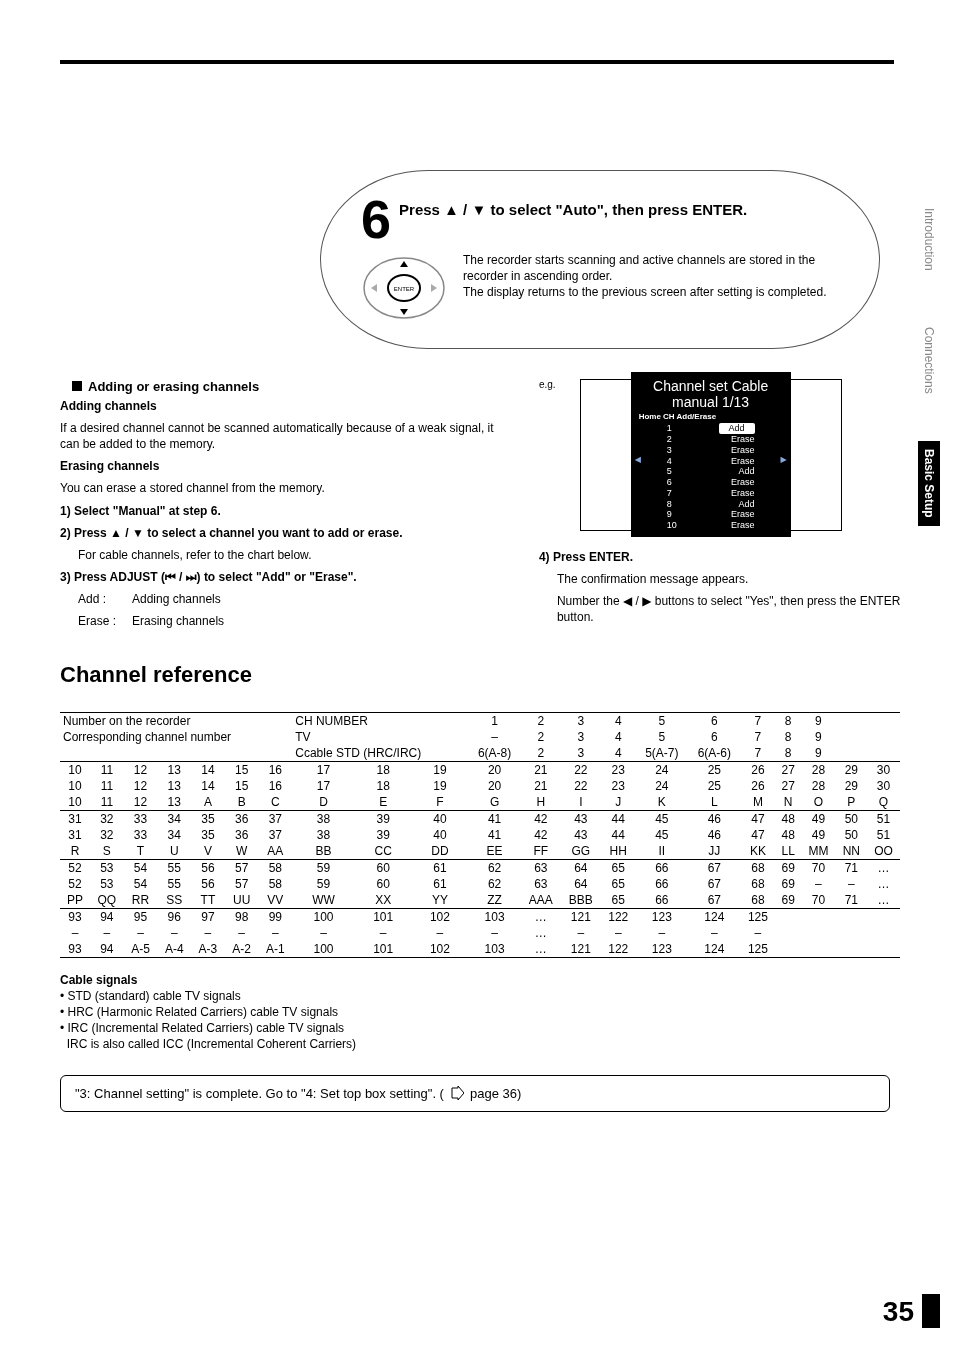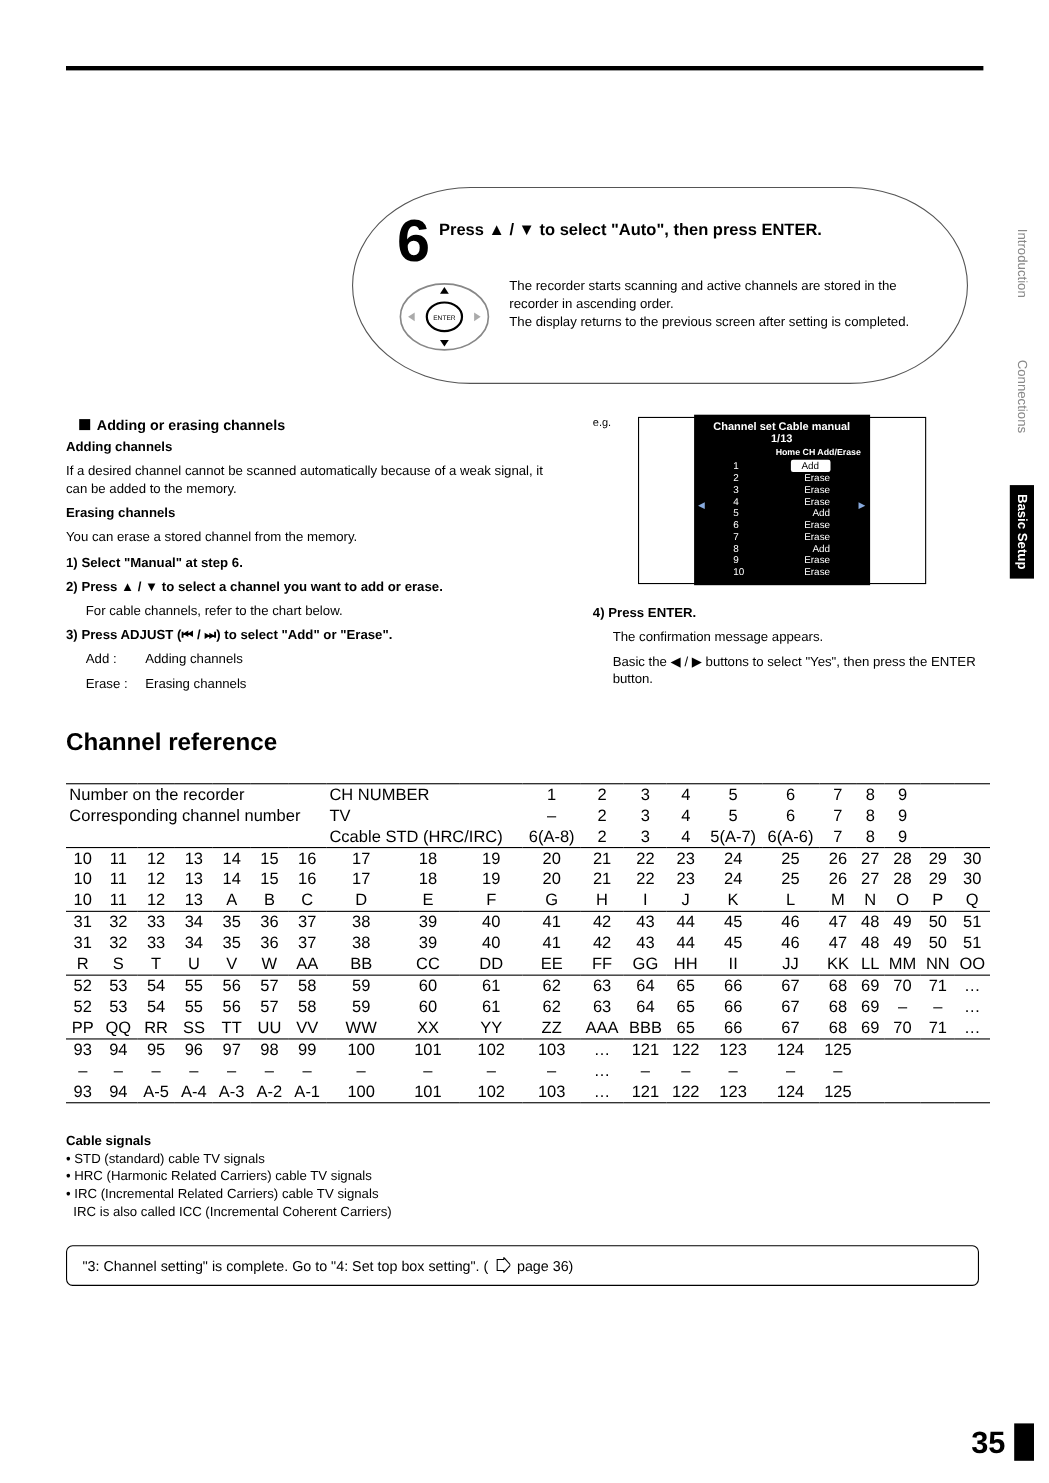--- a/index.html
+++ b/index.html
@@ -140,26 +140,26 @@
     background: #000;
     color: #fff;
     font-size: 9px;
     padding: 6px 8px;
     box-sizing: border-box;
     position: relative;
     font-family: Arial, sans-serif;
   }
   .osd-title {
     text-align: center;
-    font-weight: bold;
-    font-size: 10px;
+    font-weight: normal;
+    font-size: 14px;
     margin-bottom: 2px;
   }
   .osd-header {
-    text-align: right;
+    text-align: left;
     font-size: 8px;
     font-weight: bold;
     margin-bottom: 2px;
   }
   .osd-row {
     display: flex;
     justify-content: space-between;
     padding: 0 28px;
     line-height: 1.2;
   }
@@ -177,39 +177,39 @@
   }
   .osd-arrow-l { left: 4px; }
   .osd-arrow-r { right: 4px; }
   .section-title {
     font-size: 22px;
     font-weight: bold;
     margin-top: 26px;
     margin-bottom: 10px;
   }
   .ref-table {
-    font-size: 15px;
+    font-size: 12px;
     border-collapse: collapse;
     width: 840px;
     margin-top: 24px;
   }
   .ref-table td, .ref-table th {
     text-align: center;
     padding: 1px 3px;
     font-weight: normal;
   }
   .ref-table .group-sep {
     border-top: 1px solid #000;
   }
   .ref-head-l {
     text-align: left !important;
     padding-left: 4px;
   }
   .signals {
-    margin-top: 24px;
+    margin-top: 12px;
     font-size: 12px;
     line-height: 1.35;
   }
   .callout-box {
     margin-top: 22px;
     border: 1px solid #000;
     border-radius: 6px;
     padding: 10px 14px;
     font-size: 13px;
     display: flex;
@@ -343,21 +343,21 @@
                   <span class="osd-ch">10</span>
                   <span class="osd-val">Erase</span>
                 </div>
               </div>
           </div>
         </div>
       </div>
       <div class="bold para" style="margin-top:18px">4)  Press ENTER.</div>
       <div class="para indent">The confirmation message appears.</div>
       <div class="para indent">
-        <span>Basic the </span><span>◀ / ▶</span><span> buttons to select "Yes", then press the ENTER button.</span>
+        <span>Number the </span><span>◀ / ▶</span><span> buttons to select "Yes", then press the ENTER button.</span>
       </div>
     </div>
   </div>
 
   <div class="section-title">Channel reference</div>
 
   <div id="ref-table-container">
       <table class="ref-table">
         <tbody>
           <tr class="group-sep">

